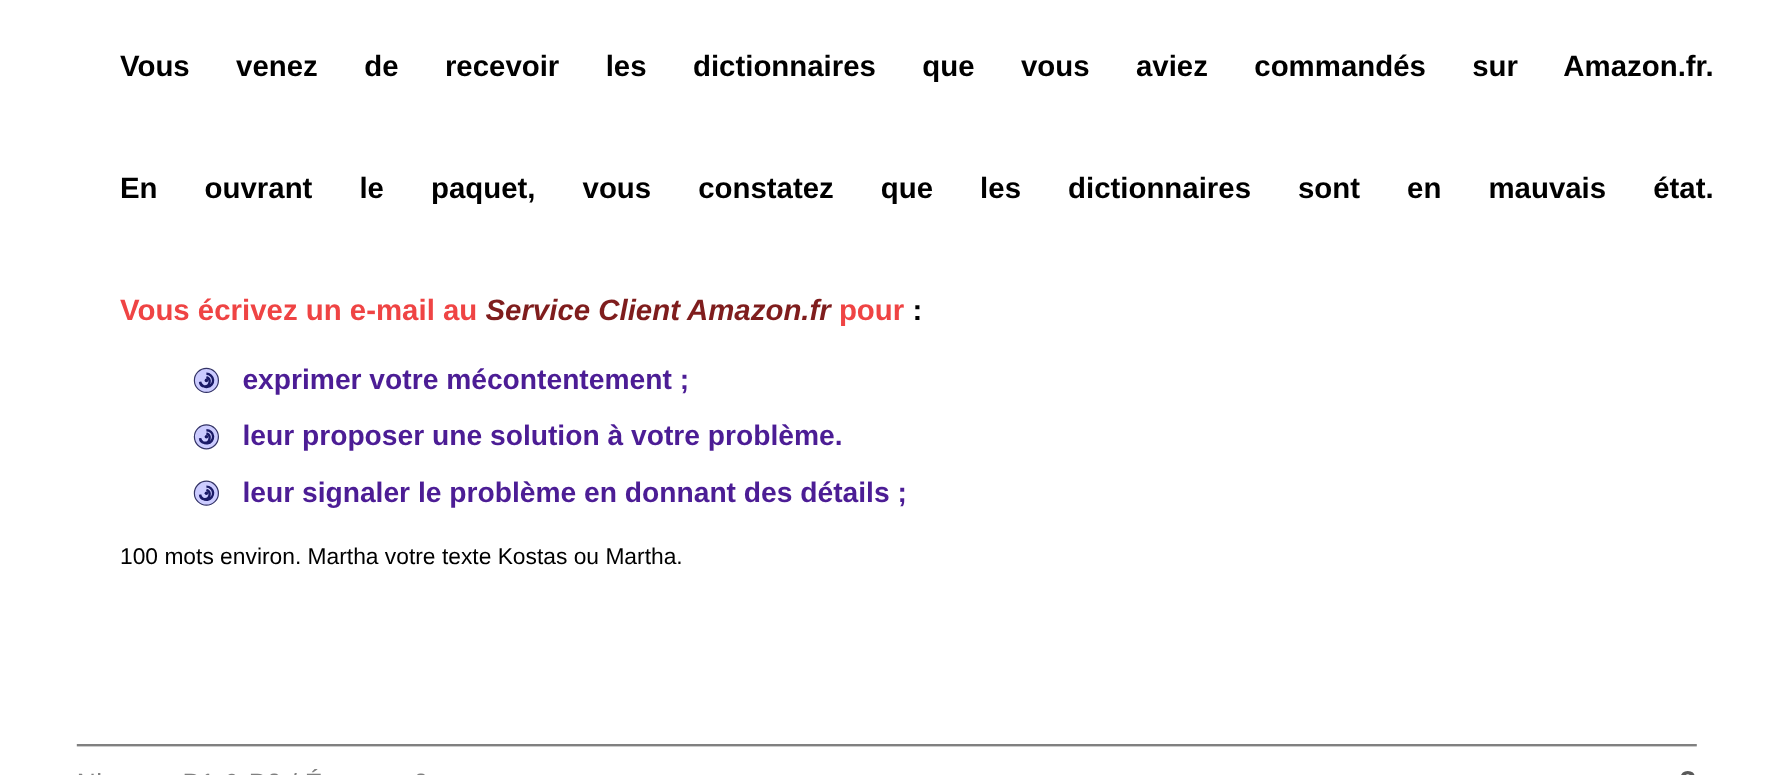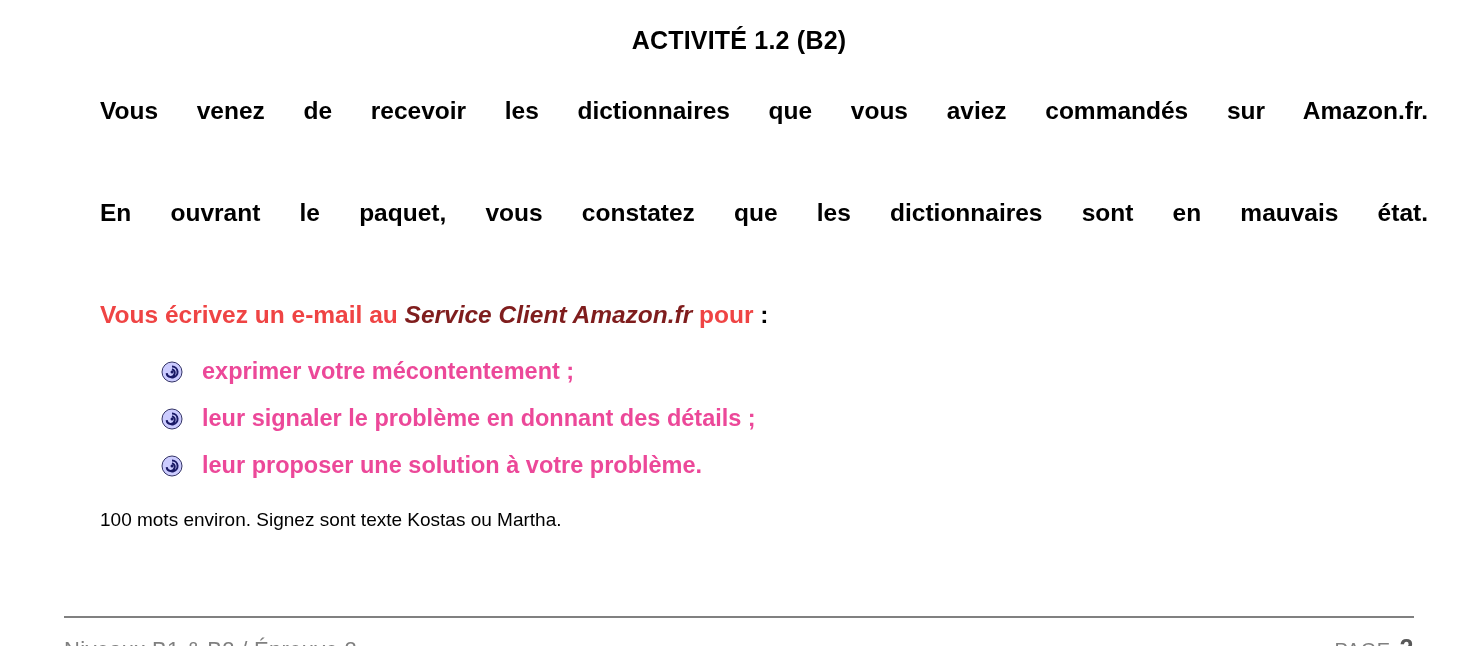--- a/index.html
+++ b/index.html
@@ -67,21 +67,21 @@
     list-style: none;
     margin: 18px 0 0 0;
     padding: 0 0 0 60px;
   }
   ul.bullets li {
     display: flex;
     align-items: center;
     margin-bottom: 20px;
     font-size: 23.5px;
     font-weight: bold;
-    color: #ec4899;
+    color: #4c1d95;
   }
   .bullet-icon {
     width: 24px;
     height: 24px;
     margin-right: 18px;
     flex: 0 0 auto;
     display: inline-block;
   }
   .note {
     margin: 30px 0 0 0;
@@ -126,21 +126,20 @@
     color: #595959;
     font-size: 25px;
     font-weight: bold;
   }
 </style>
 </head>
 <body>
 
 <div class="page">
 
-  <h1 class="title">ACTIVITÉ 1.2 (B2)</h1>
 
   <div class="body-block">
 
     <div class="para">
       <span class="para-line justified">Vous venez de recevoir les dictionnaires que vous aviez commandés sur Amazon.fr.</span>
       <span class="para-line justified">En ouvrant le paquet, vous constatez que les dictionnaires sont en mauvais état.</span>
       <span class="para-line"><span class="red">Vous écrivez un e-mail au </span><span class="red-italic">Service Client Amazon.fr</span><span class="red"> pour</span><span class="black-colon"> :</span></span>
     </div>
 
     <ul class="bullets">
@@ -155,35 +154,35 @@
         <span>exprimer votre mécontentement ;</span>
       </li>
       <li>
         <span class="bullet-icon">
           <svg width="24" height="24" viewBox="0 0 24 24" aria-hidden="true">
             <circle cx="12" cy="12" r="10" fill="#ccccff" stroke="#333366" stroke-width="1"></circle>
             <path d="M12 6.5 A5.5 5.5 0 1 1 6.7 13.2 A4 4 0 1 0 12 9.2" fill="none" stroke="#1a1a66" stroke-width="2"></path>
             <circle cx="12" cy="12" r="1.5" fill="#1a1a66"></circle>
           </svg>
         </span>
-        <span>leur signaler le problème en donnant des détails ;</span>
+        <span>leur proposer une solution à votre problème.</span>
       </li>
       <li>
         <span class="bullet-icon">
           <svg width="24" height="24" viewBox="0 0 24 24" aria-hidden="true">
             <circle cx="12" cy="12" r="10" fill="#ccccff" stroke="#333366" stroke-width="1"></circle>
             <path d="M12 6.5 A5.5 5.5 0 1 1 6.7 13.2 A4 4 0 1 0 12 9.2" fill="none" stroke="#1a1a66" stroke-width="2"></path>
             <circle cx="12" cy="12" r="1.5" fill="#1a1a66"></circle>
           </svg>
         </span>
-        <span>leur proposer une solution à votre problème.</span>
+        <span>leur signaler le problème en donnant des détails ;</span>
       </li>
     </ul>
 
-    <p class="note">100 mots environ. Signez sont texte Kostas ou Martha.</p>
+    <p class="note">100 mots environ. Martha votre texte Kostas ou Martha.</p>
 
   </div>
 
   <div class="footer-rule"></div>
 
   <div class="footer">
     <span class="footer-left">Niveaux B1 &amp; B2 / Épreuve 2</span>
     <span class="footer-right">
       <span>PAGE</span>
       <span class="page-number">2</span>

